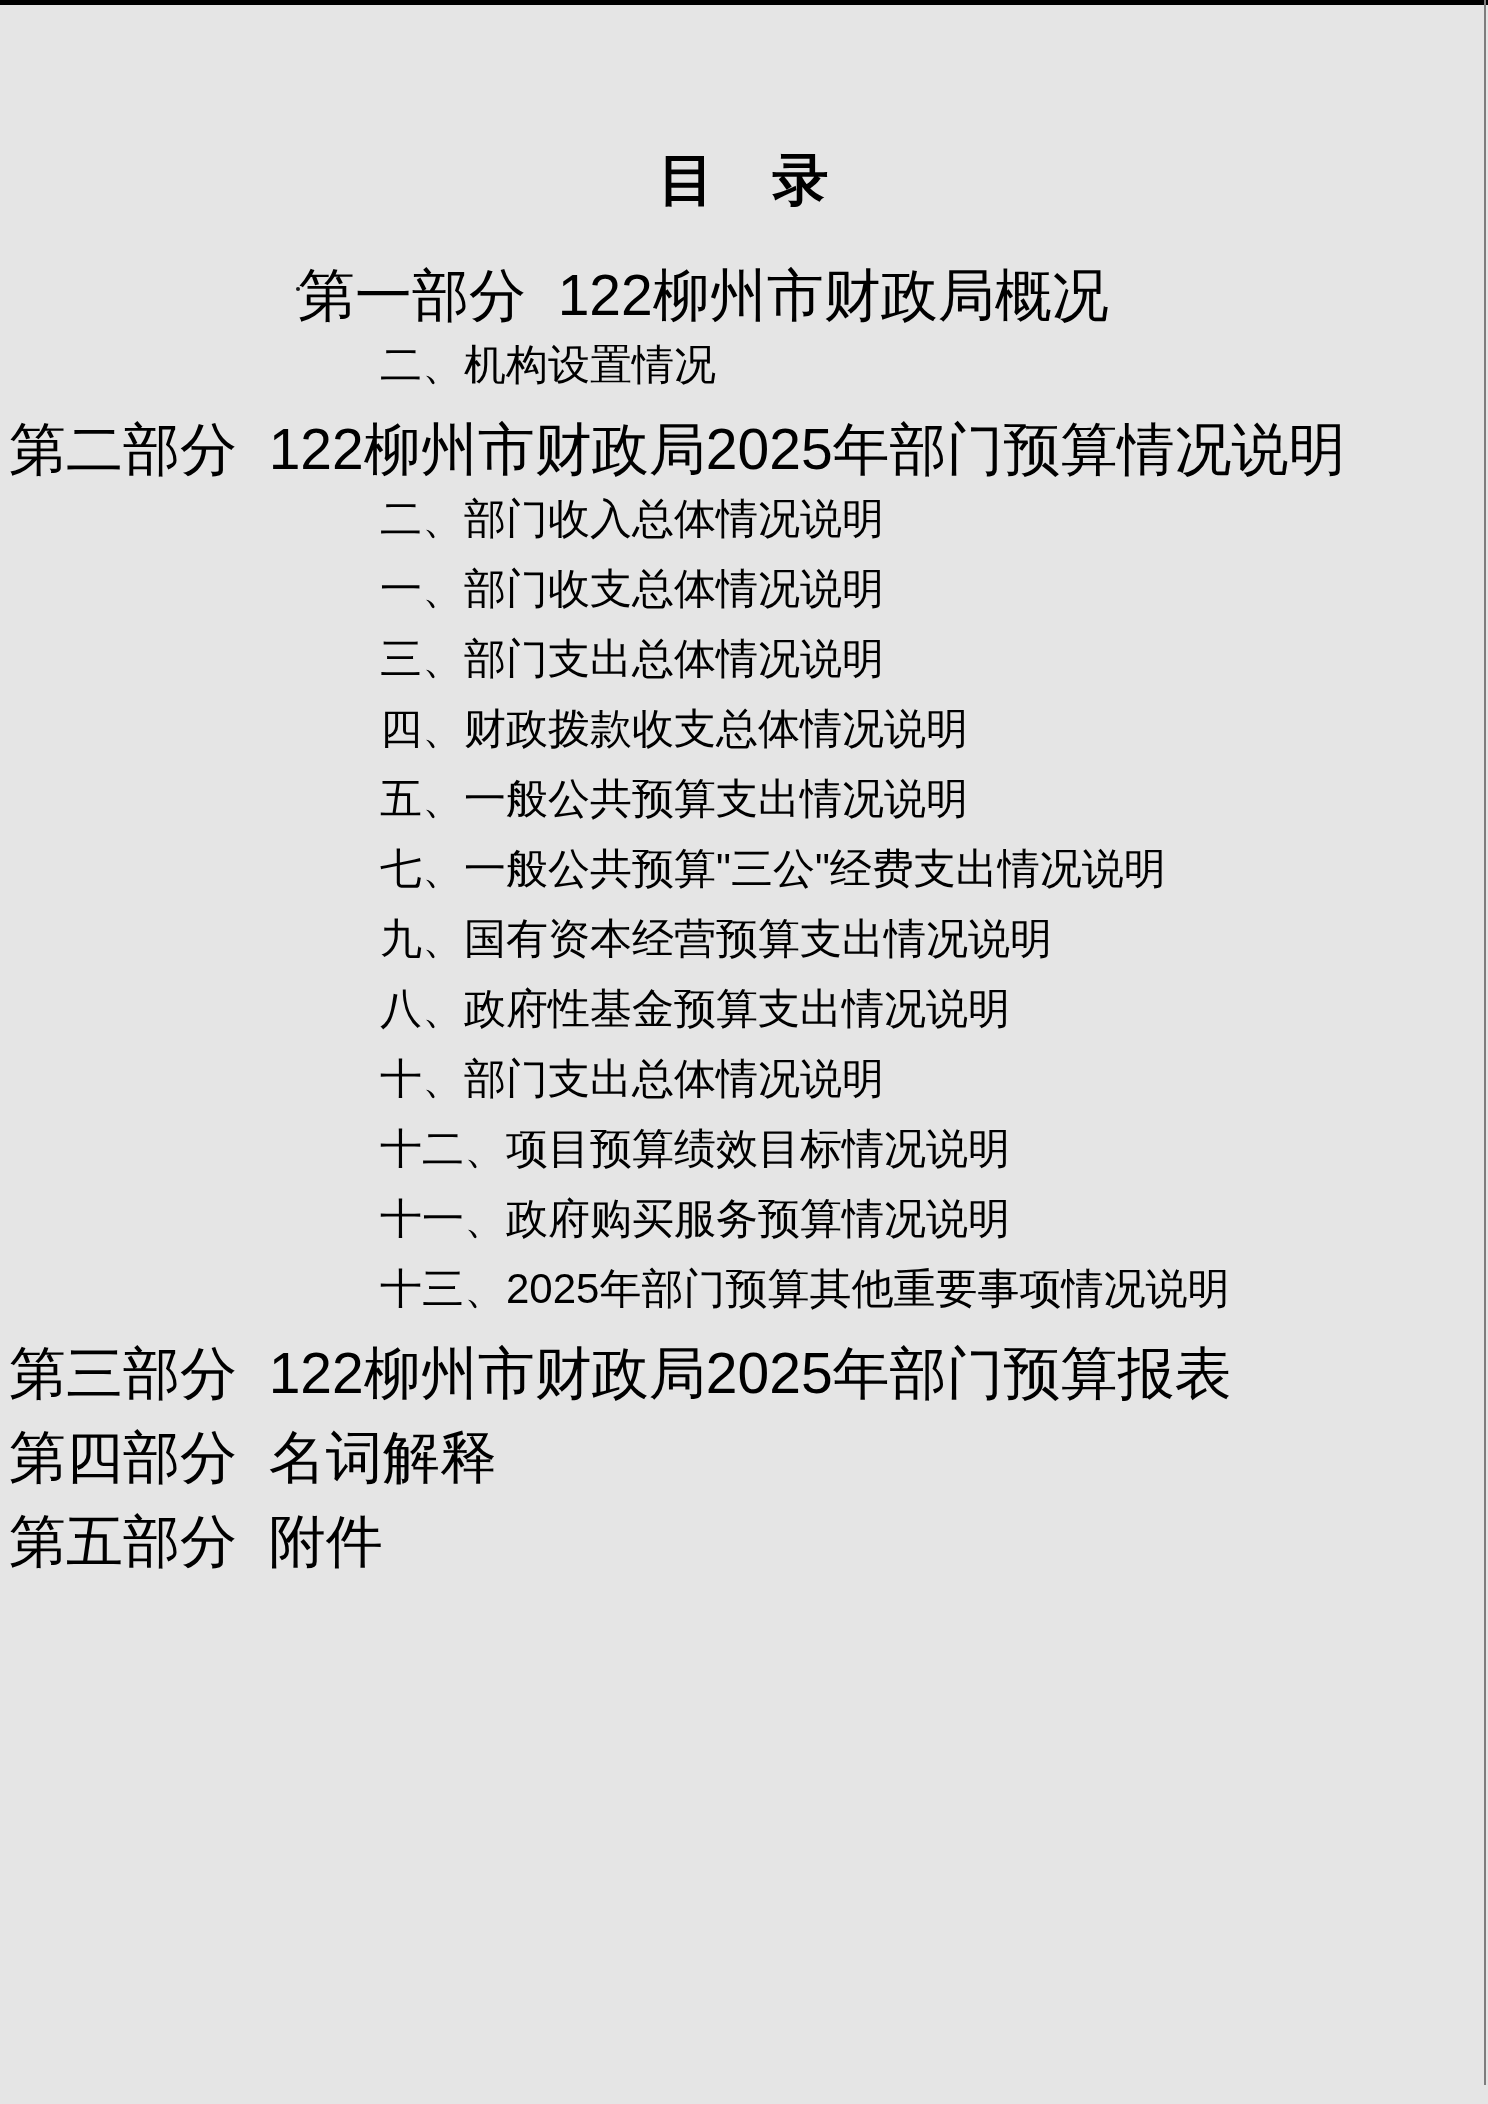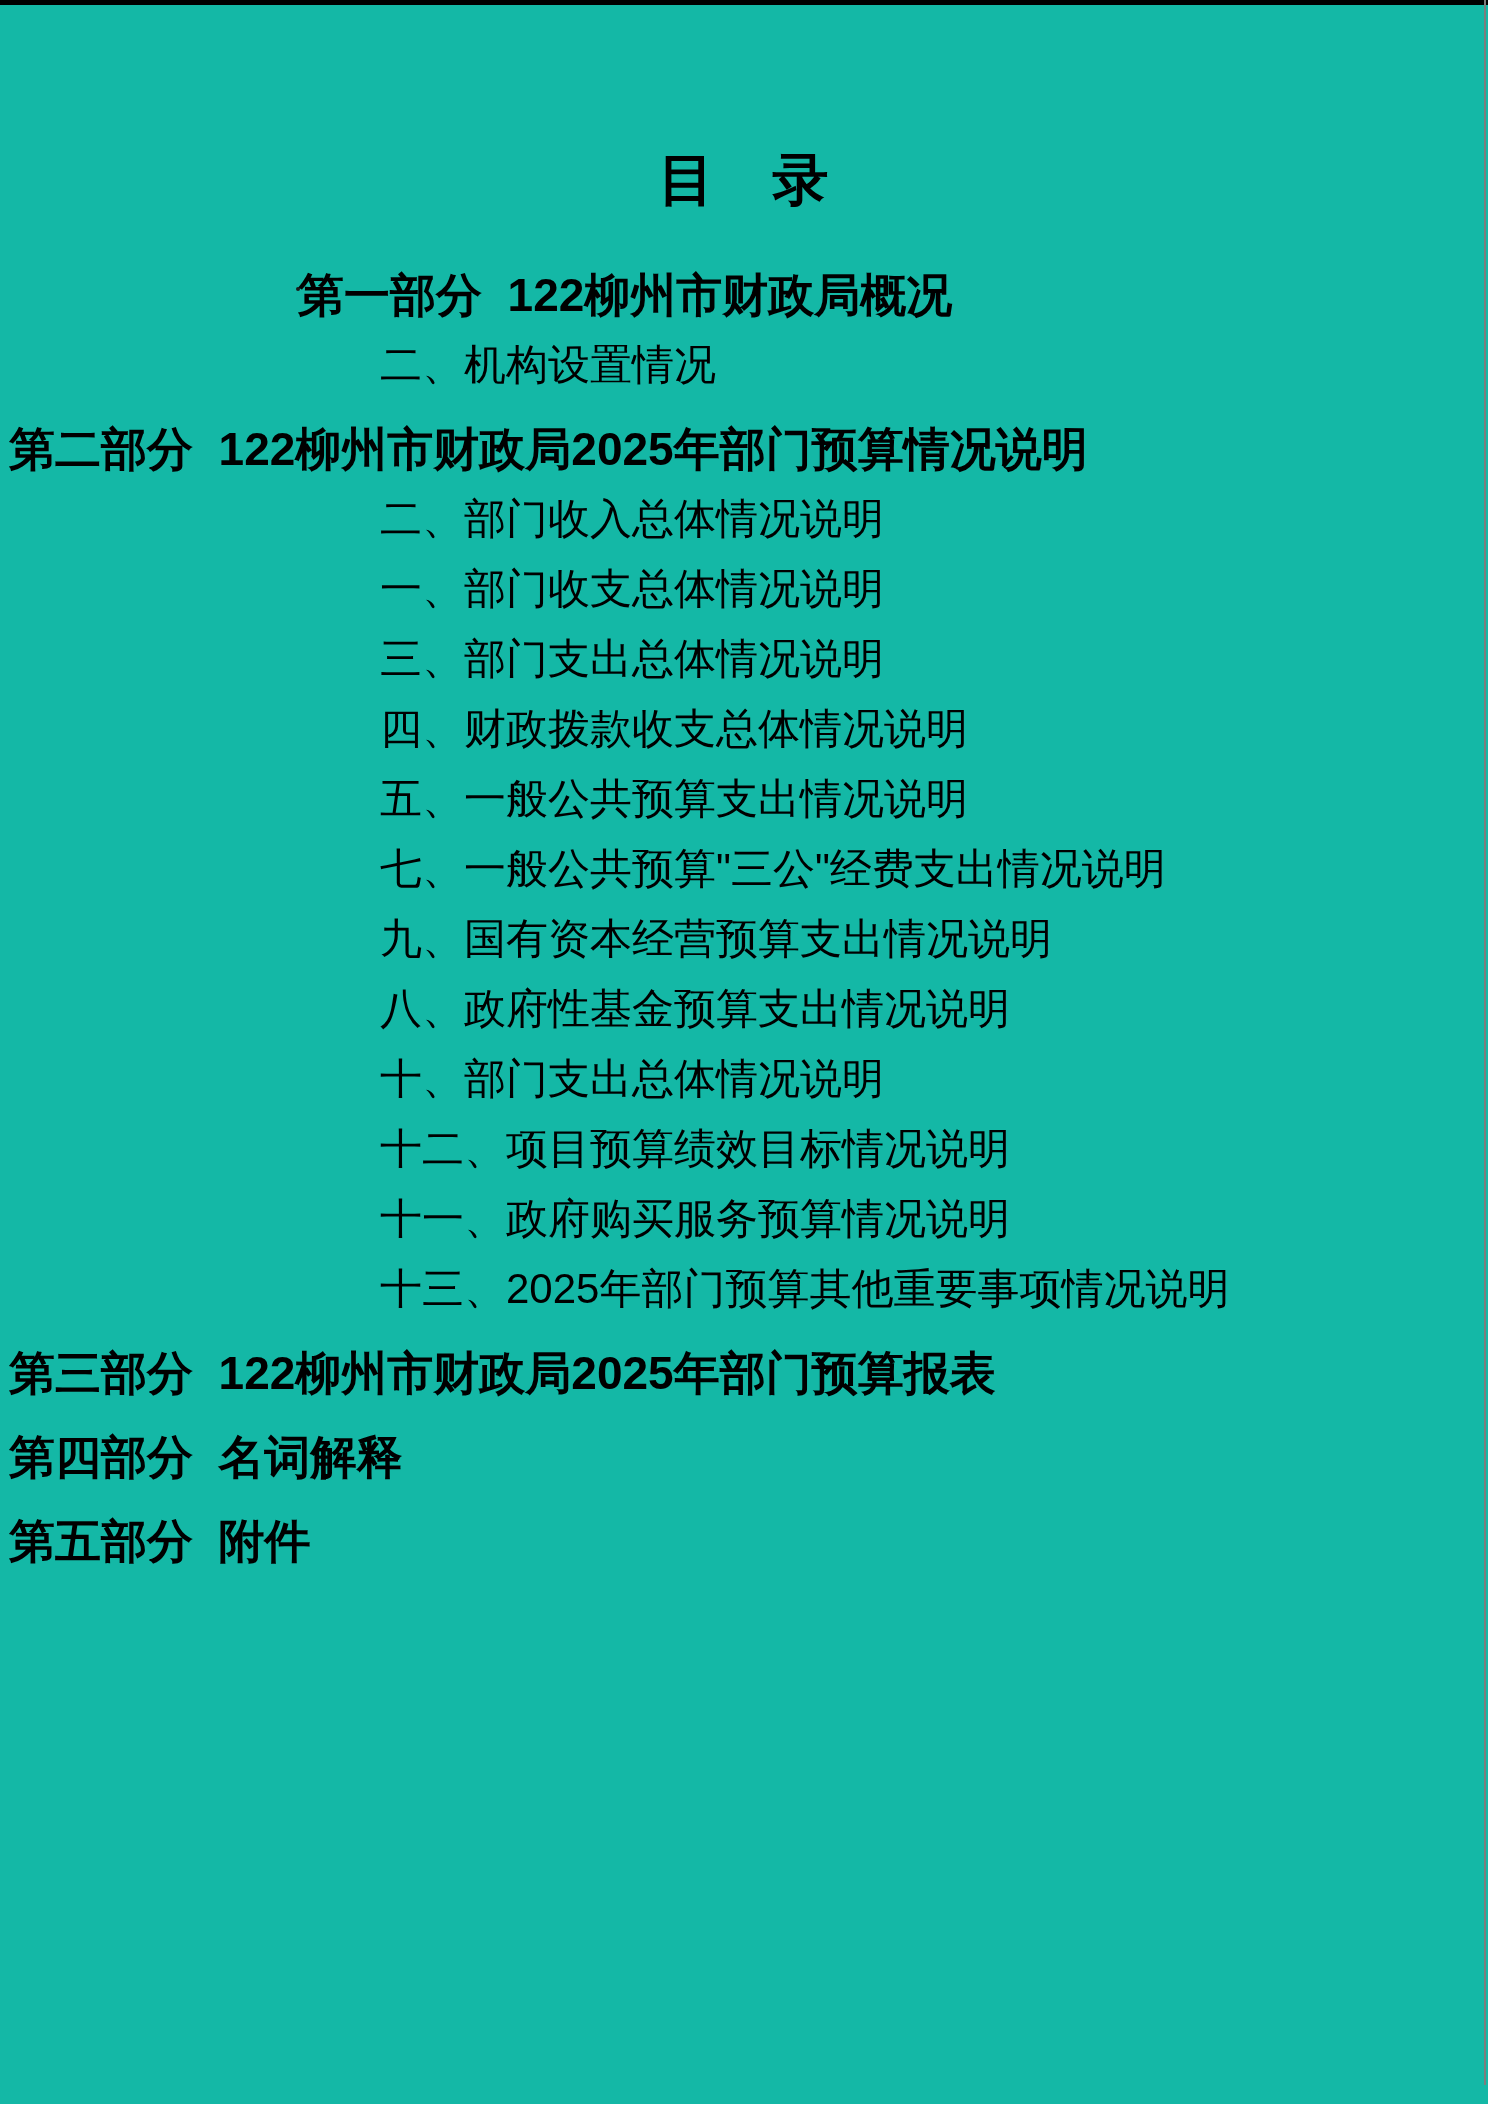--- a/index.html
+++ b/index.html
@@ -4,21 +4,21 @@
 <style>
   html, body {
     margin: 0;
     padding: 0;
     background: #ffffff;
   }
   .page {
     position: relative;
     width: 1488px;
     height: 2104px;
-    background: #14b8a6;
+    background: #e5e5e5;
     overflow: hidden;
     font-family: "Liberation Sans", sans-serif;
     color: #000000;
   }
   
   .top-bar {
     position: absolute;
     top: 0;
     left: 0;
     width: 1488px;
@@ -59,22 +59,22 @@
     margin-top: 50px;
   }
   .toc-line {
     line-height: 70px;
     font-size: 42px;
     font-weight: normal;
     padding-left: 380px;
     white-space: pre-wrap;
   }
   .toc-line.heading {
-    font-size: 46px;
-    font-weight: bold;
+    font-size: 57px;
+    font-weight: normal;
     padding-left: 298px;
   }
   .toc-line.heading:not(:first-child) {
     margin-top: 14px;
     padding-left: 9px;
   }
 </style>
 </head>
 <body>
 

